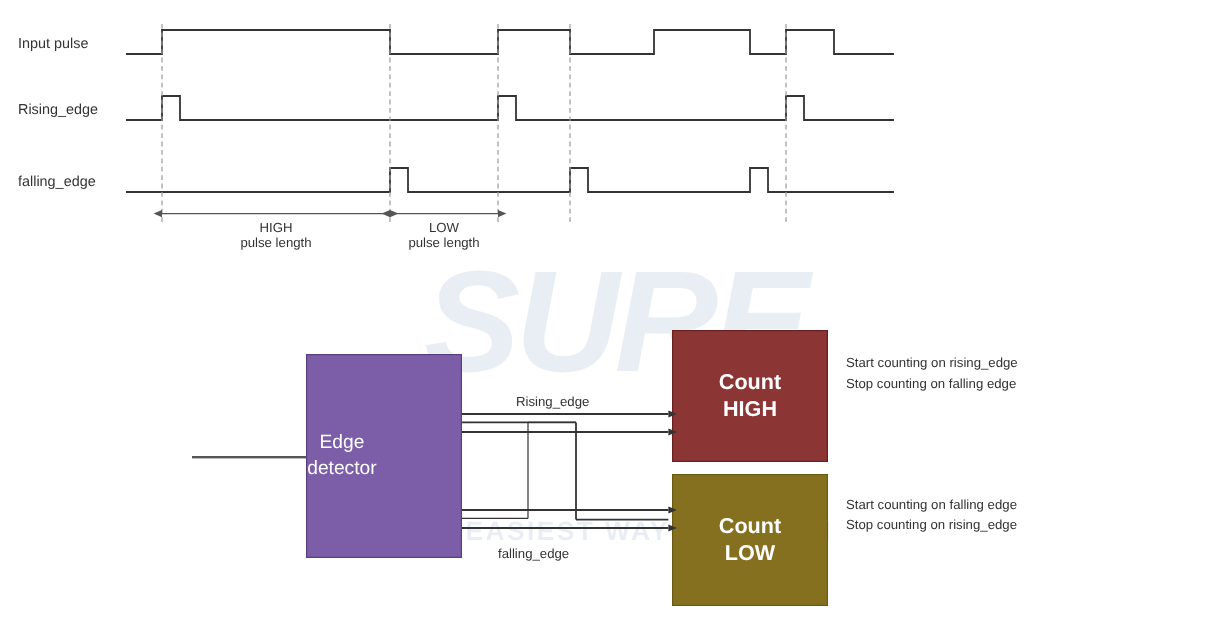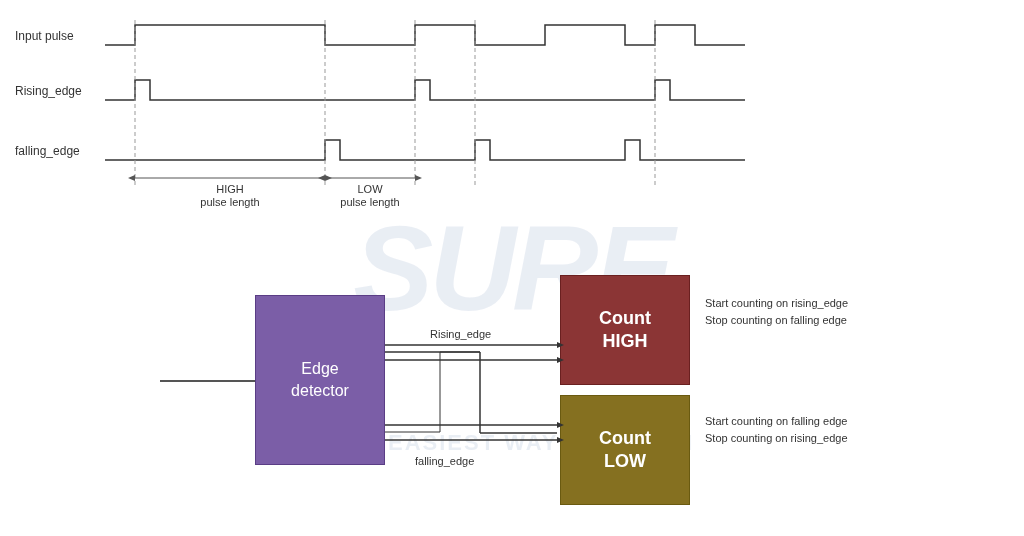--- a/index.html
+++ b/index.html
@@ -64,21 +64,21 @@
     .edge-detector-box {
       position: absolute;
       left: 195px;
       top: 30px;
       width: 130px;
       height: 170px;
       background: #7b5ea7;
       border: 1px solid #5a3d85;
       display: flex;
       align-items: center;
-      justify-content: center;
+      justify-content: flex-start;
       color: white;
       font-size: 16px;
       font-weight: 500;
       text-align: center;
       line-height: 1.4;
     }
 
     .count-high-box {
       position: absolute;
       left: 500px;

